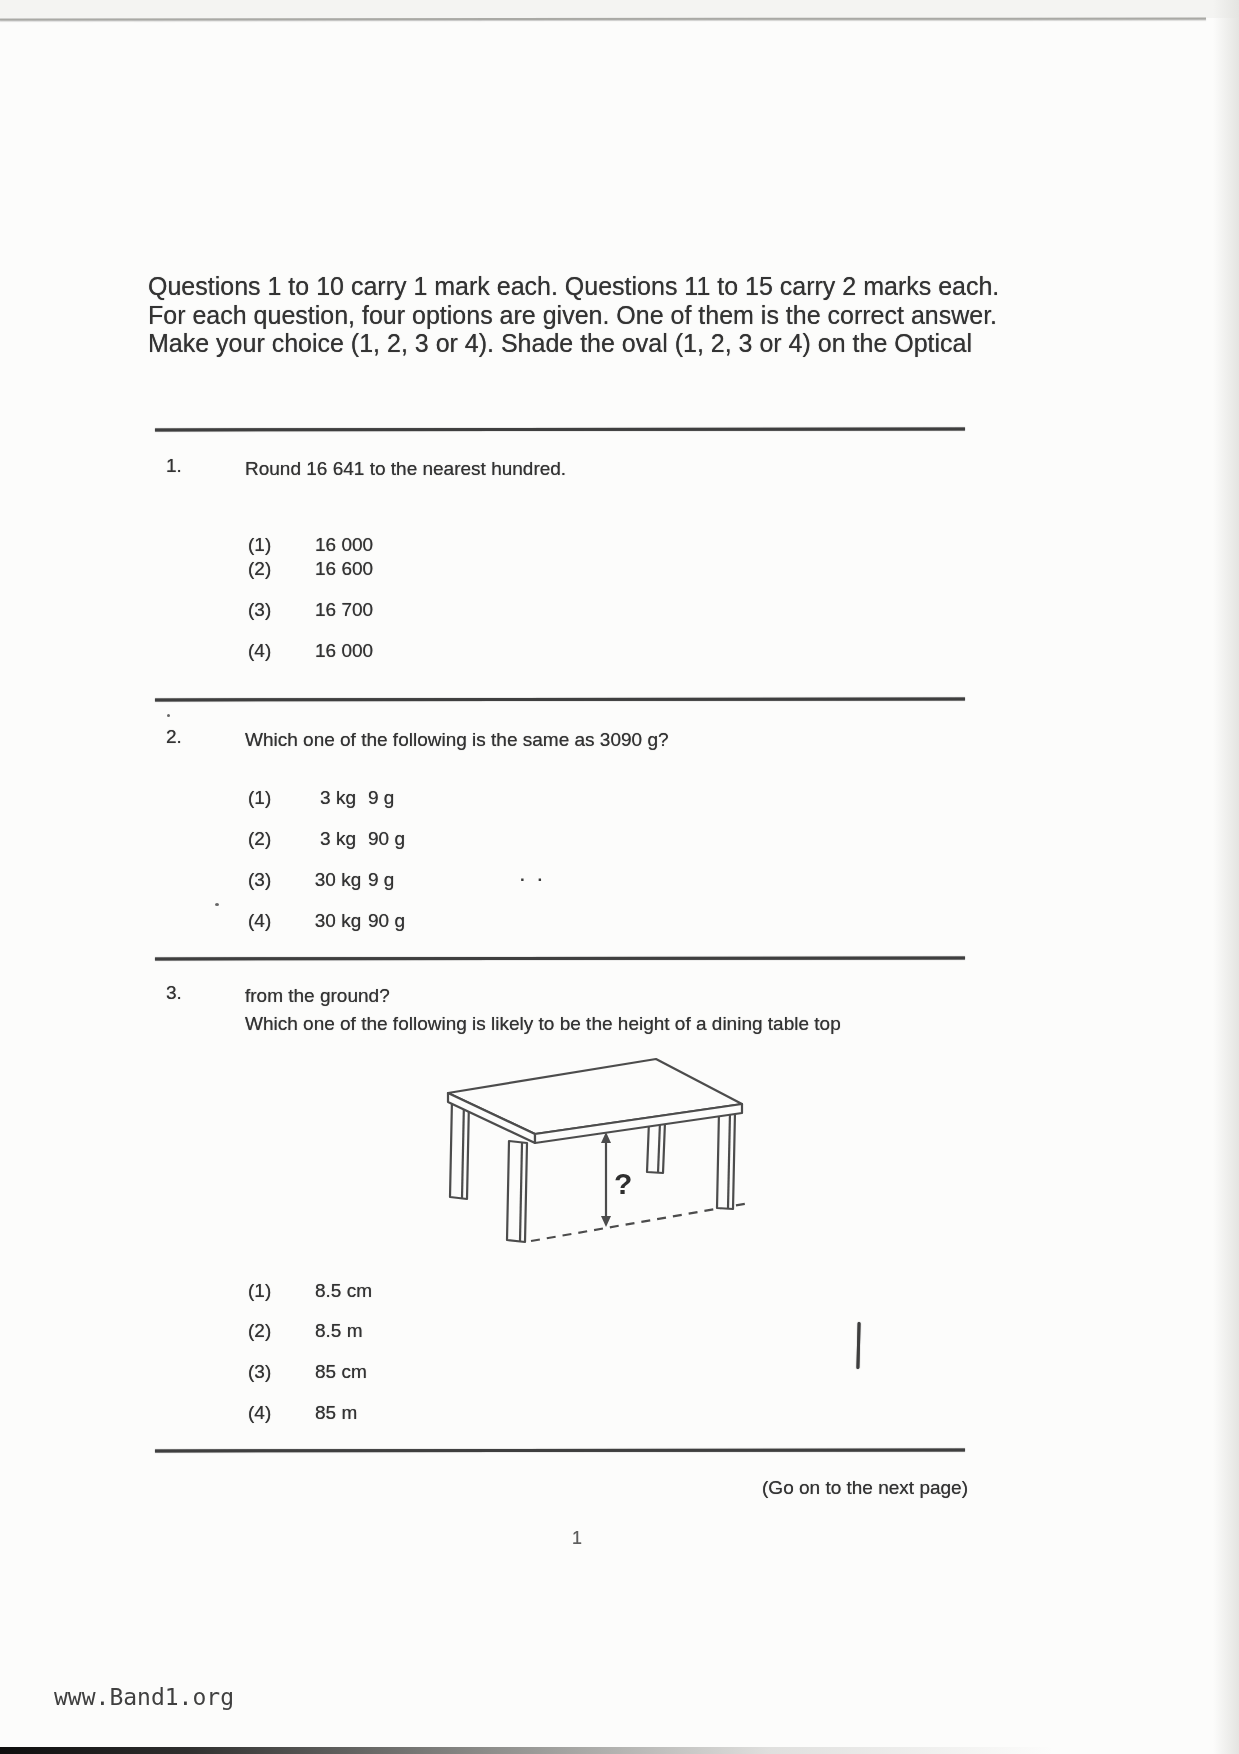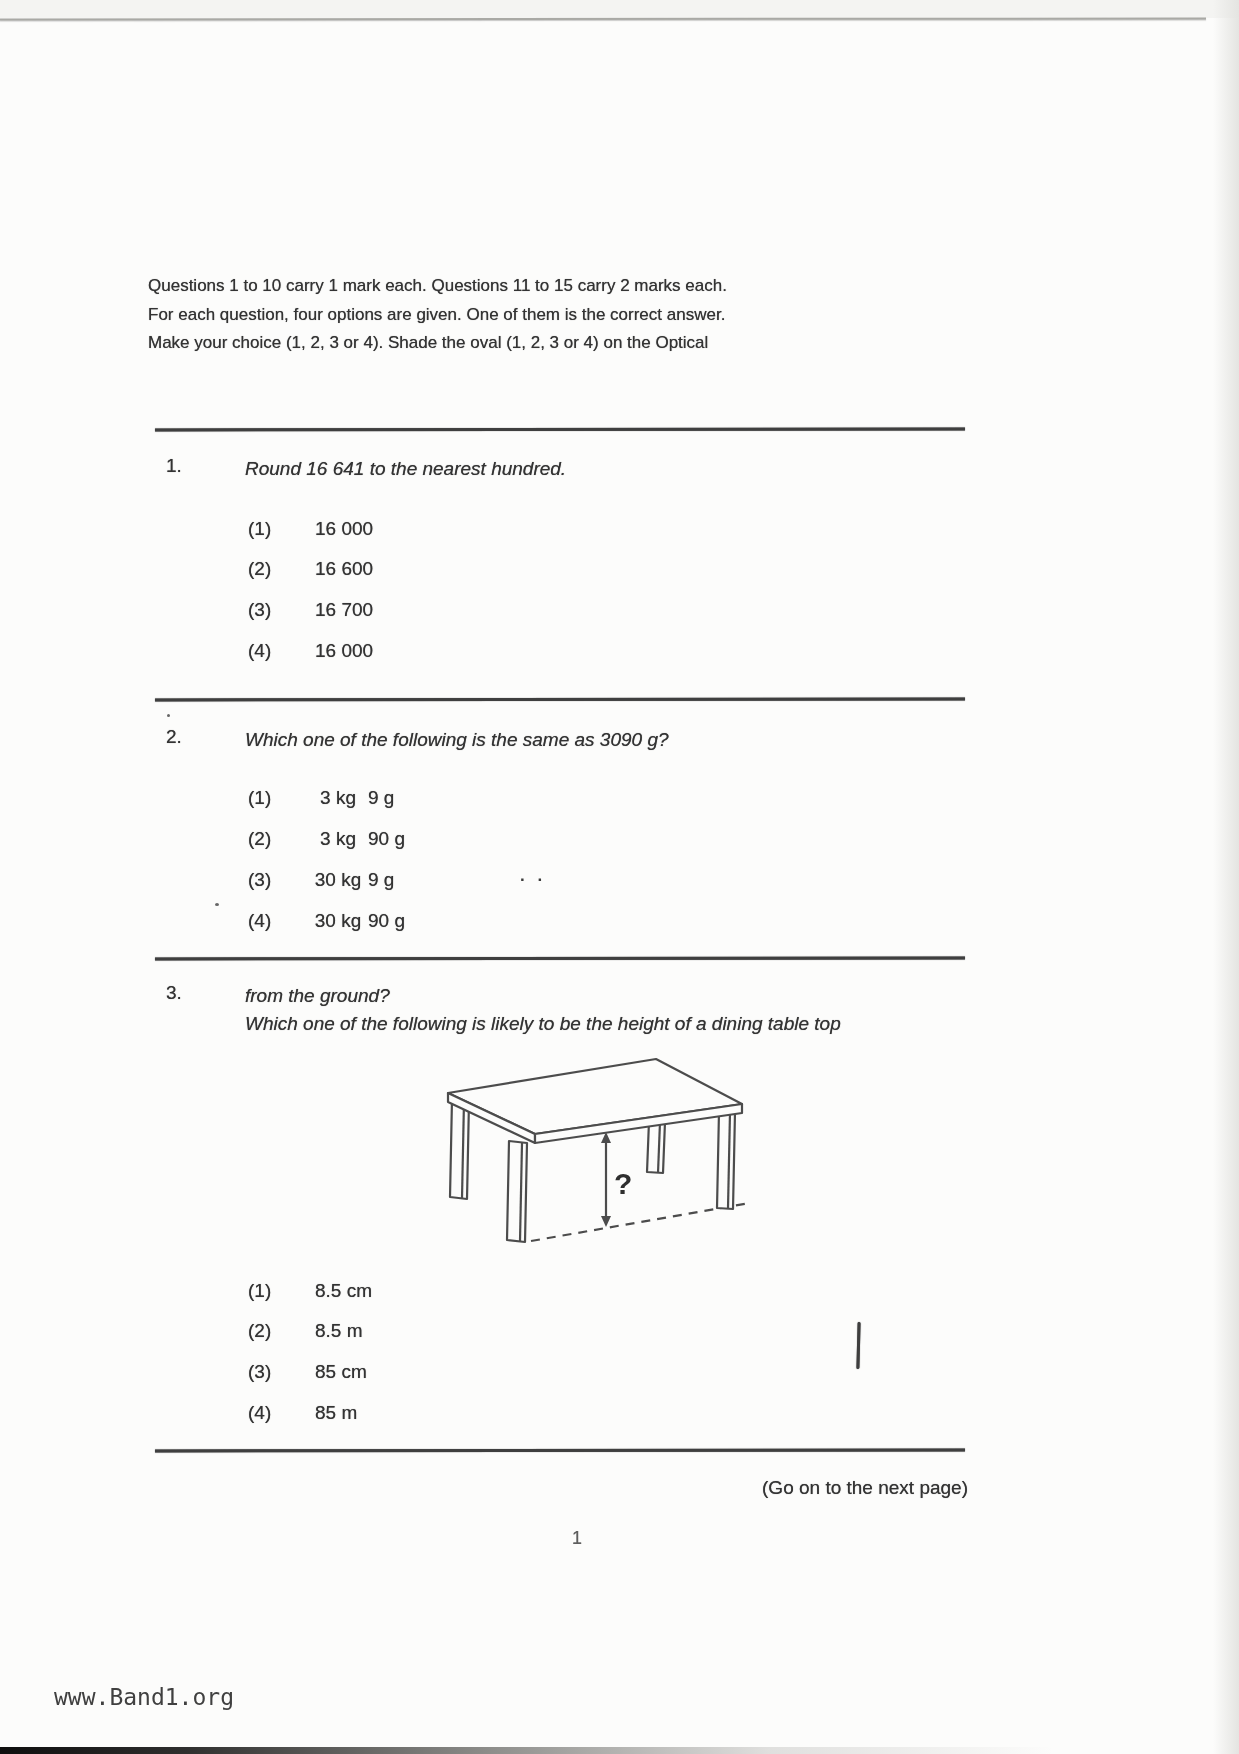--- a/index.html
+++ b/index.html
@@ -12,27 +12,27 @@
   .abs{position:absolute;white-space:nowrap;}
   
   .top-band{position:absolute;left:0;top:0;width:100%;height:18px;background:#f4f4f2;}
   .scan-top-line{position:absolute;left:0;top:18px;width:1206px;height:2px;background:#a9a9a5;box-shadow:0 1px 1px rgba(150,150,148,.5);transform:rotate(-.05deg);}
   .edge-right{position:absolute;top:0;right:0;bottom:0;width:26px;background:linear-gradient(to right,rgba(220,220,216,0),#e4e4e1);}
   .scan-bottom-strip{position:absolute;left:0;bottom:0;width:100%;height:7px;
     background:linear-gradient(to right,#0e0e0e 0%,#2f2f2e 15%,#8f8f8c 40%,rgba(170,170,167,.35) 62%,rgba(200,200,198,0) 85%);}
   .pen-mark{position:absolute;left:857px;top:1322px;width:3px;height:47px;background:#3e3e3e;border-radius:2px;transform:rotate(1.5deg);box-shadow:0 0 1px #555;}
   .speck{position:absolute;background:#666;border-radius:50%;}
   
-  .instructions{position:absolute;left:148px;top:272px;width:702px;font-size:17px;line-height:28.5px;}
+  .instructions{position:absolute;left:148px;top:272px;width:702px;font-size:25px;line-height:28.5px;}
   .instr-line{white-space:nowrap;}
   .instr-last{position:relative;}
   .marks{position:absolute;right:0;top:0;}
   .divider{position:absolute;left:155px;width:810px;height:3px;background:#3f3f3f;box-shadow:0 0 1px #5a5a5a;transform:rotate(-.06deg);}
   .q-num{position:absolute;left:166px;font-size:19px;}
-  .q-text{position:absolute;left:245px;font-size:19px;line-height:28px;font-style:italic;}
+  .q-text{position:absolute;left:245px;font-size:19px;line-height:28px;}
   .opt{position:absolute;left:248px;font-size:19px;}
   .opt .lbl{display:inline-block;width:67px;}
   .opt2 .lbl{display:inline-block;width:60px;}
   .opt2 .kg{display:inline-block;width:60px;text-align:center;}
   .opt2 .g{display:inline-block;width:64px;}
   .diagram{position:absolute;left:398px;top:1042px;width:400px;height:230px;}
   .footer-note{position:absolute;right:271px;top:1477px;font-size:19px;}
   .page-num{position:absolute;left:572px;top:1528px;font-size:18px;color:#5e5e5e;text-shadow:0 0 .6px rgba(90,90,90,.8);}
   .watermark{position:absolute;left:54px;top:1684px;font-size:23px;font-family:"DejaVu Sans Mono",monospace;color:#404040;}
   .stray-dots{position:absolute;left:520px;top:866px;font-size:17px;letter-spacing:4px;color:#3a3a3a;font-weight:bold;}
@@ -49,21 +49,21 @@
   <div class="instructions ink">
     <div class="instr-line">Questions 1 to 10 carry 1 mark each. Questions 11 to 15 carry 2 marks each.</div>
     <div class="instr-line">For each question, four options are given. One of them is the correct answer.</div>
     <div class="instr-line">Make your choice (1, 2, 3 or 4). Shade the oval (1, 2, 3 or 4) on the Optical</div>
   </div>
 
   <div class="divider" style="top:428px"></div>
 
   <div class="q-num abs ink" style="top:455px">1.</div>
   <div class="q-text abs ink" style="top:455px">Round 16 641 to the nearest hundred.</div>
-  <div class="opt abs ink" style="top:518px">
+  <div class="opt abs ink" style="top:534px">
     <span class="lbl">(1)</span><span>16 000</span>
   </div>
   <div class="opt abs ink" style="top:558px">
     <span class="lbl">(2)</span><span>16 600</span>
   </div>
   <div class="opt abs ink" style="top:599px">
     <span class="lbl">(3)</span><span>16 700</span>
   </div>
   <div class="opt abs ink" style="top:640px">
     <span class="lbl">(4)</span><span>16 000</span>

